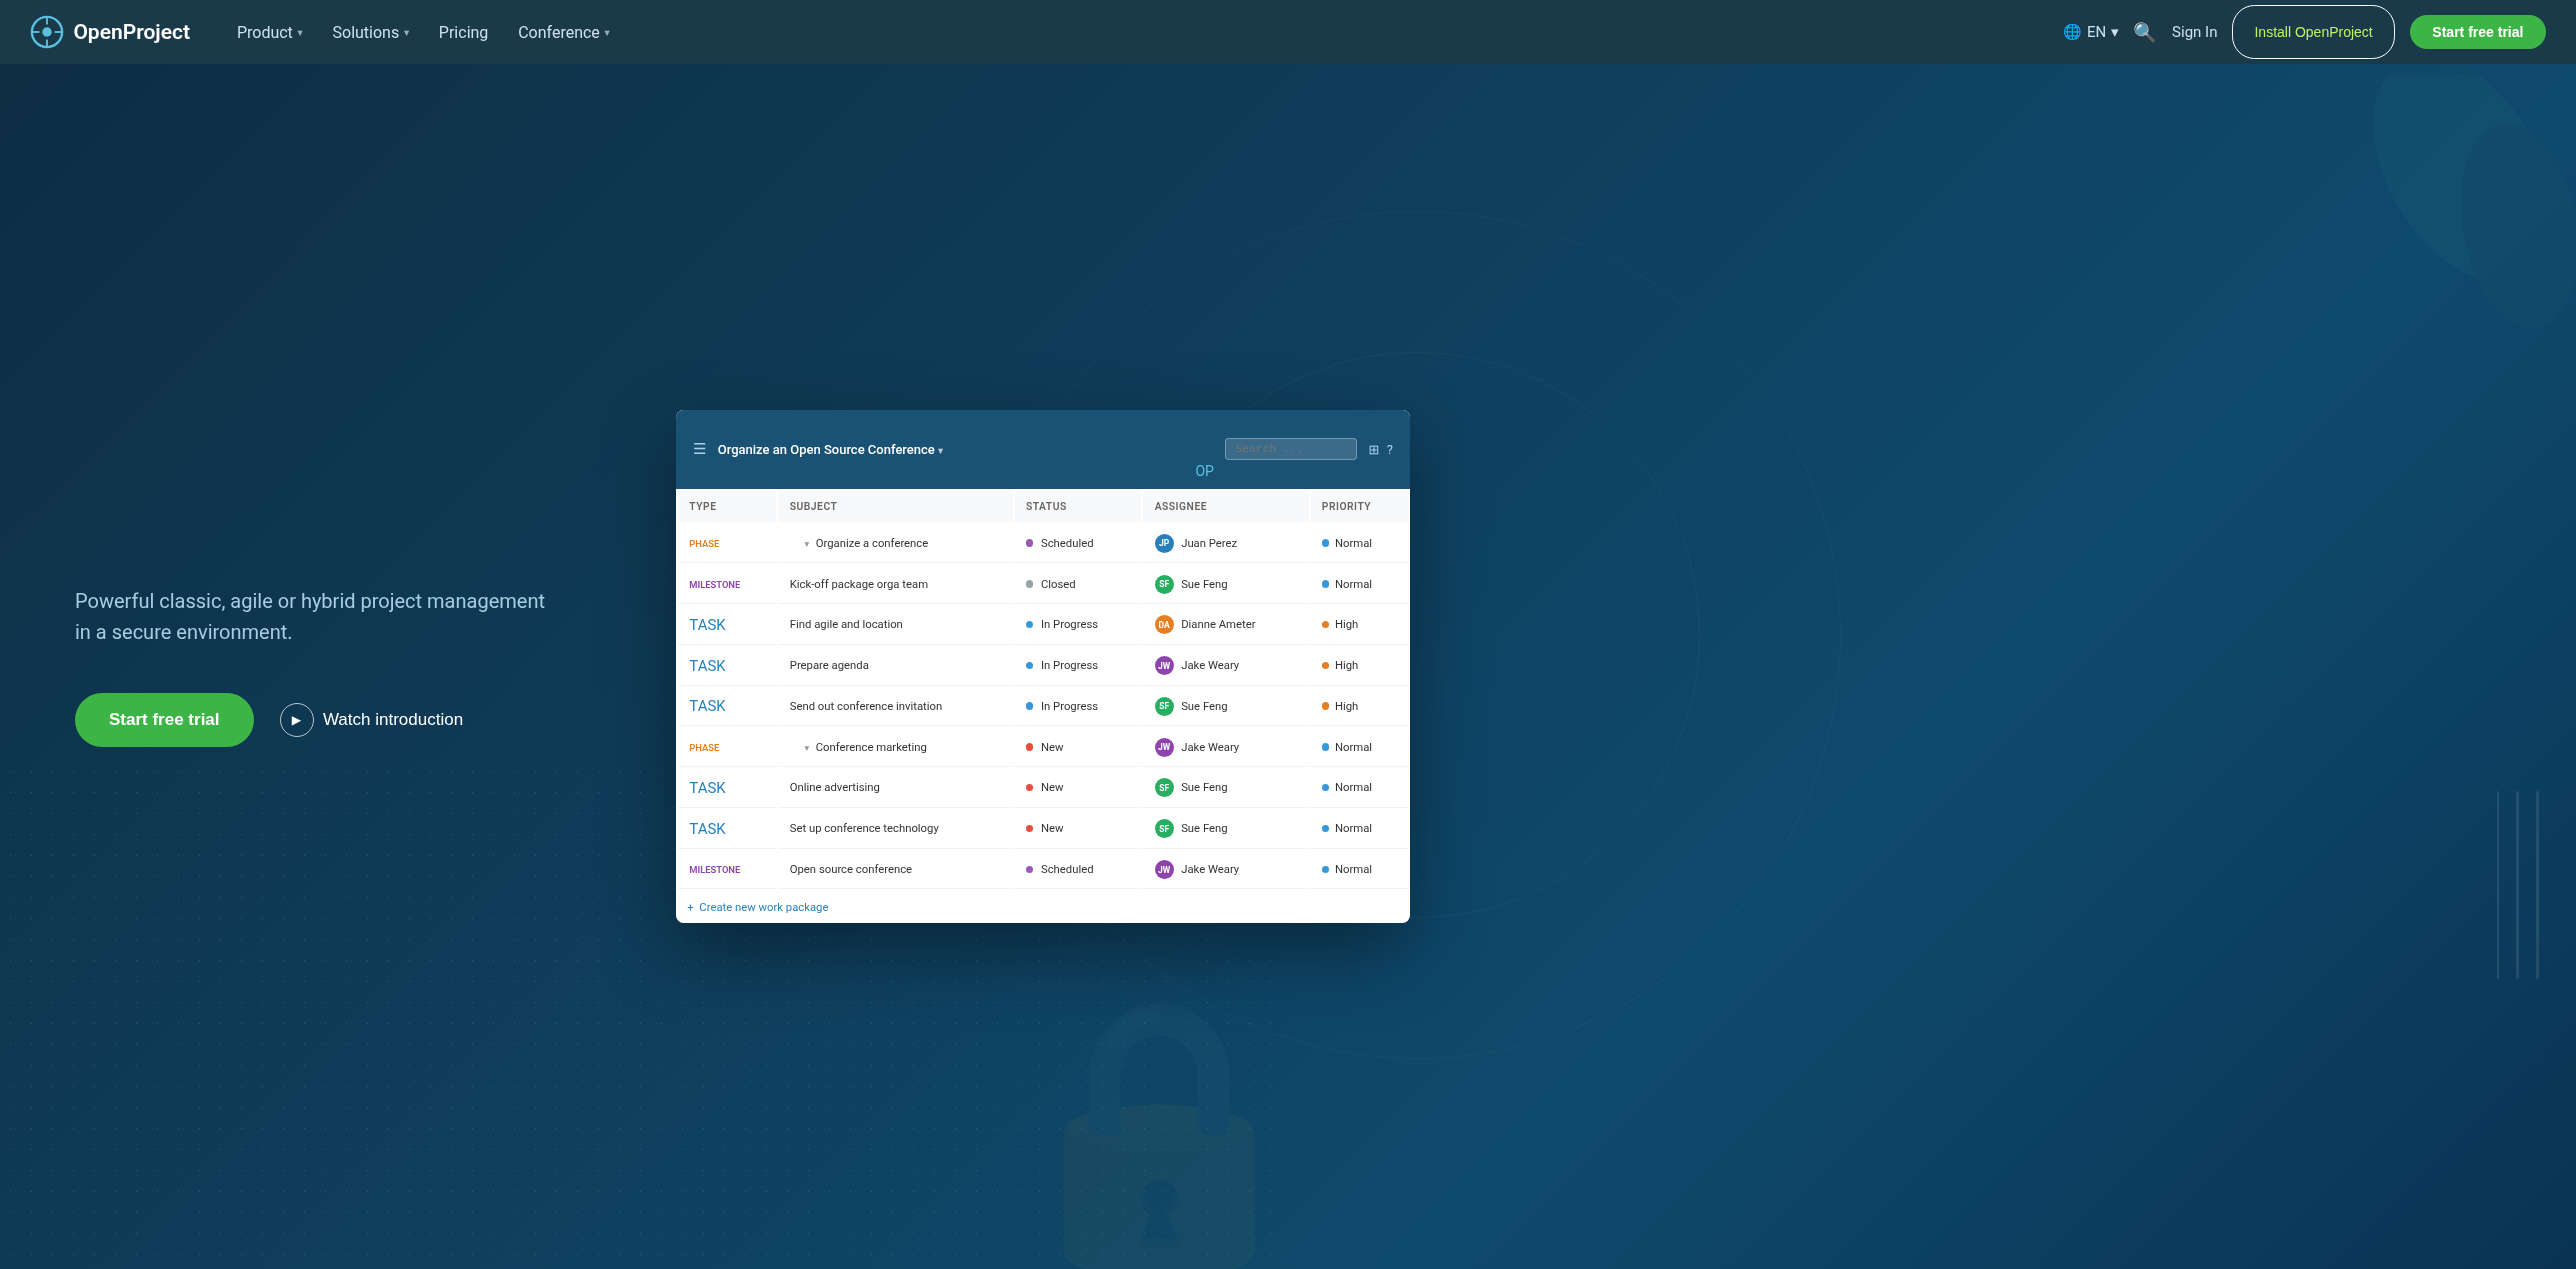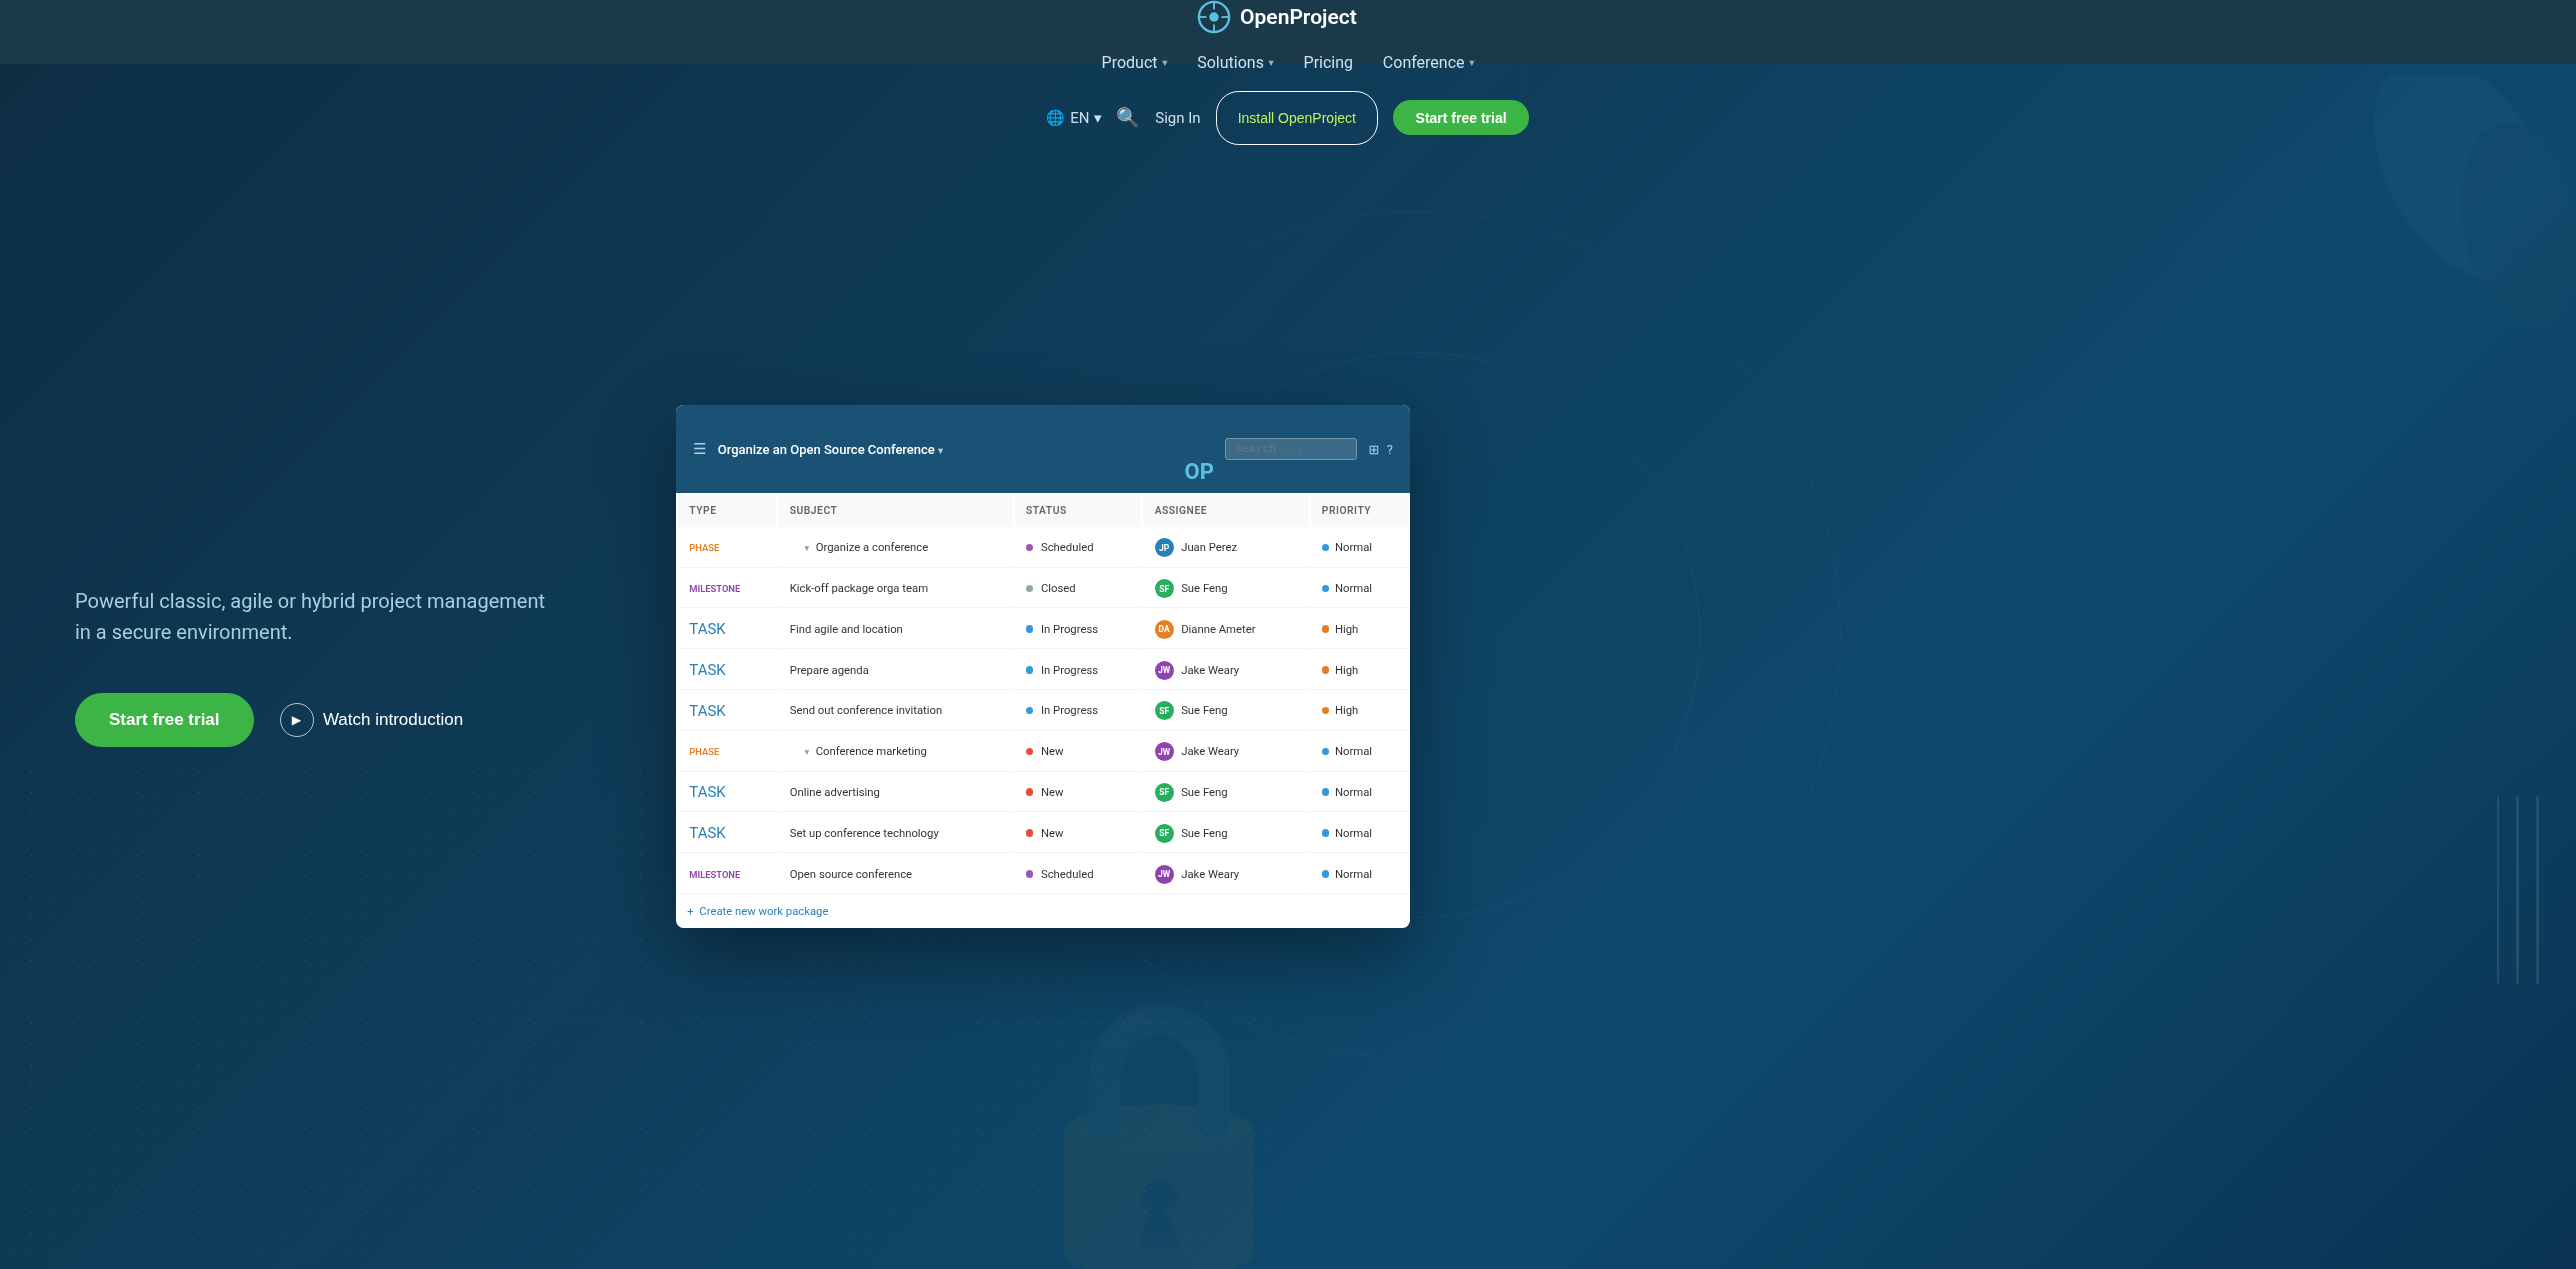--- a/index.html
+++ b/index.html
@@ -9,21 +9,20 @@
     .navbar {
       position: fixed;
       top: 0; left: 0; right: 0;
       height: 64px;
       background: #1a3a4a;
       display: flex;
       align-items: center;
       padding: 0 30px;
       z-index: 100;
       gap: 11.3px;
-      flex-direction: column;
     }
     .nav-logo {
       display: flex;
       align-items: center;
       gap: 9.4px;
       margin-right: 22.6px;
       text-decoration: none;
     }
     .nav-logo-icon {
       width: 34px;
@@ -265,22 +264,22 @@
       cursor: pointer;
     }
     .app-topbar-title {
       color: #fff;
       font-size: 13px;
       font-weight: 500;
       flex: 1;
     }
     .app-topbar-logo {
       color: #5bc0de;
-      font-size: 22px;
-      font-weight: 700;
+      font-size: 14px;
+      font-weight: 400;
       margin-top: 44px;
     }
     .app-topbar-search {
       background: rgba(255,255,255,0.15);
       border: 0.9px solid rgba(255,255,255,0.3);
       border-radius: 3.8px;
       padding: 3.8px 9.4px;
       color: rgba(255,255,255,0.7);
       font-size: 11.3px;
       width: 132px;

